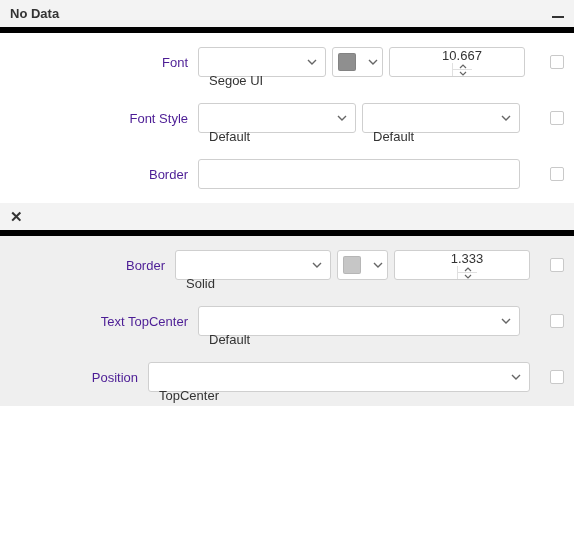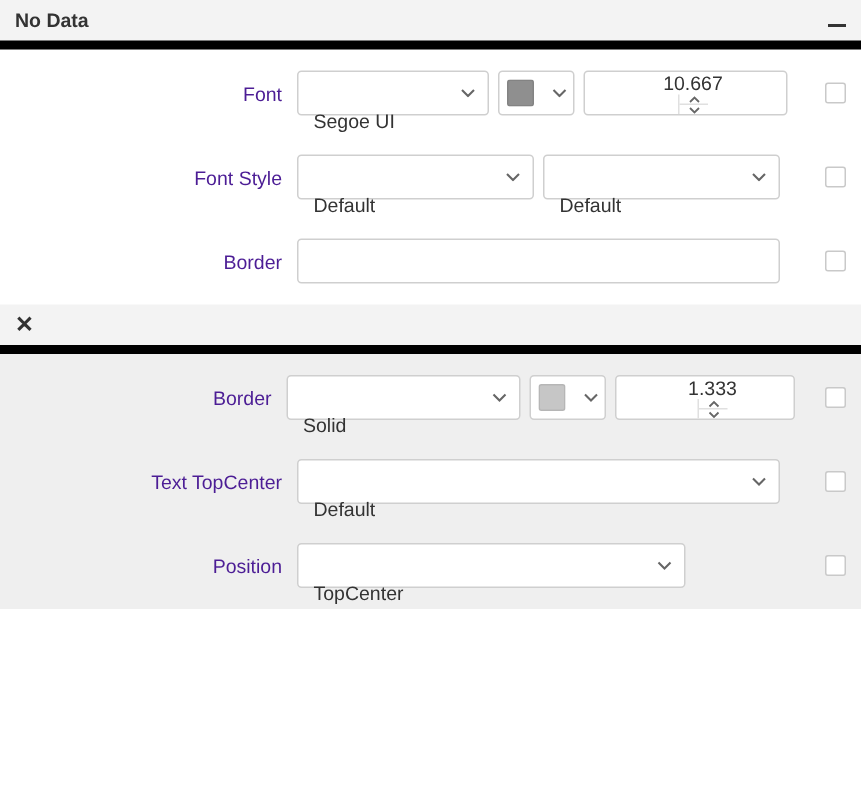--- a/index.html
+++ b/index.html
@@ -252,21 +252,21 @@
           </span>
       </div>
       <div class="colorpick">
         <span class="swatch lgray"></span>
         <span class="chev">
             <svg width="10" height="6">
               <path d="M1 1 L5 5 L9 1" stroke="#666" stroke-width="1.4" fill="none"></path>
             </svg>
           </span>
       </div>
-      <div class="spinner" style="width:120px">
+      <div class="spinner" style="width:136px">
         <span class="val">1.333</span>
         <span class="arrows">
           <span class="a">
               <svg width="8" height="5">
                 <path d="M1 4 L4 1 L7 4" stroke="#666" stroke-width="1.2" fill="none"></path>
               </svg>
             </span>
           <span class="a">
               <svg width="8" height="5">
                 <path d="M1 1 L4 4 L7 1" stroke="#666" stroke-width="1.2" fill="none"></path>
@@ -292,21 +292,21 @@
           </span>
       </div>
       <span class="flex1"></span>
       <span class="trailing-check"></span>
     </div>
   </div>
 
   <div class="row">
     <div class="label">Position</div>
     <div class="controls">
-      <div class="select" style="width:259px">
+      <div class="select" style="width:382px">
         <span class="text">TopCenter</span>
         <span class="chev">
             <svg width="10" height="6">
               <path d="M1 1 L5 5 L9 1" stroke="#666" stroke-width="1.4" fill="none"></path>
             </svg>
           </span>
       </div>
       <span class="flex1"></span>
       <span class="trailing-check"></span>
     </div>

